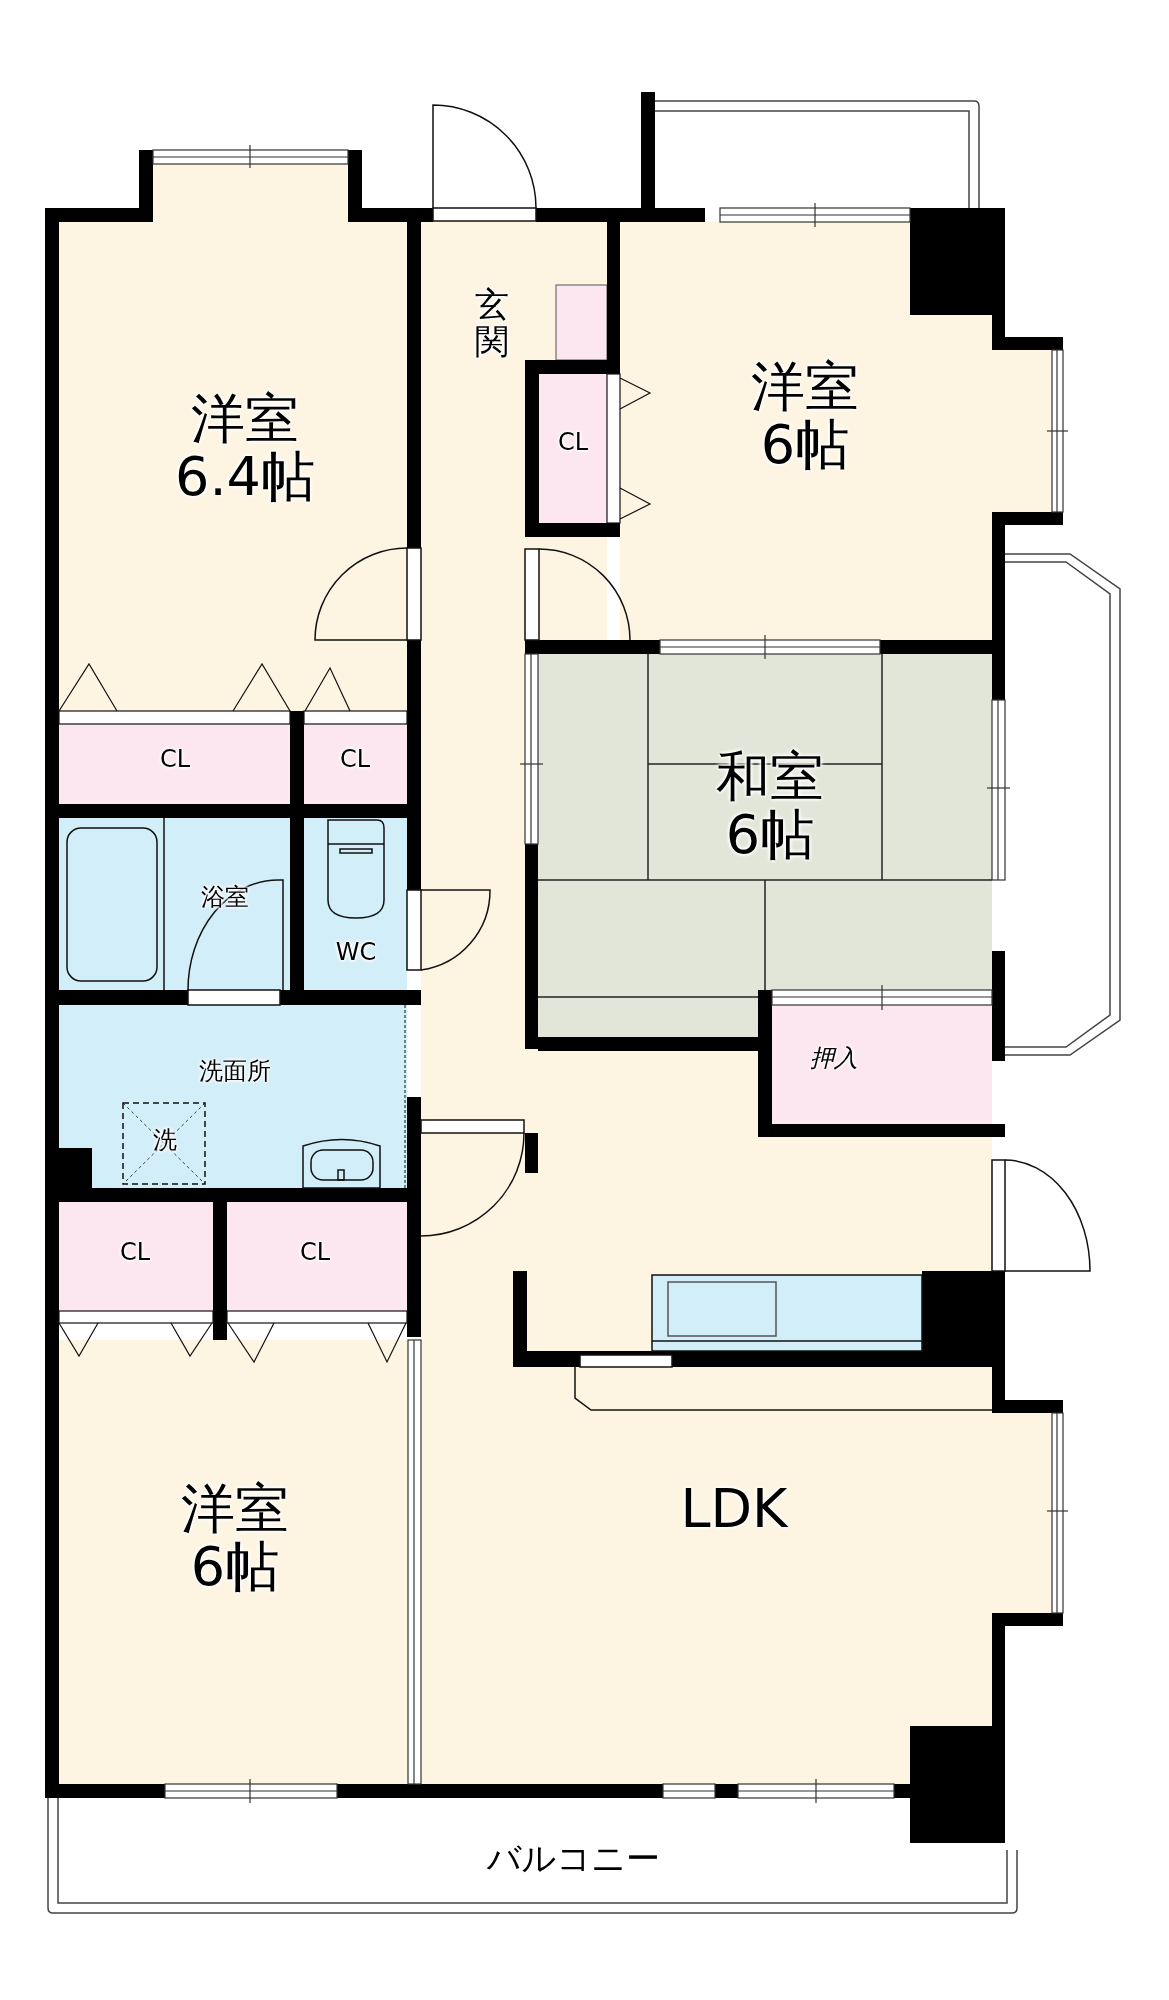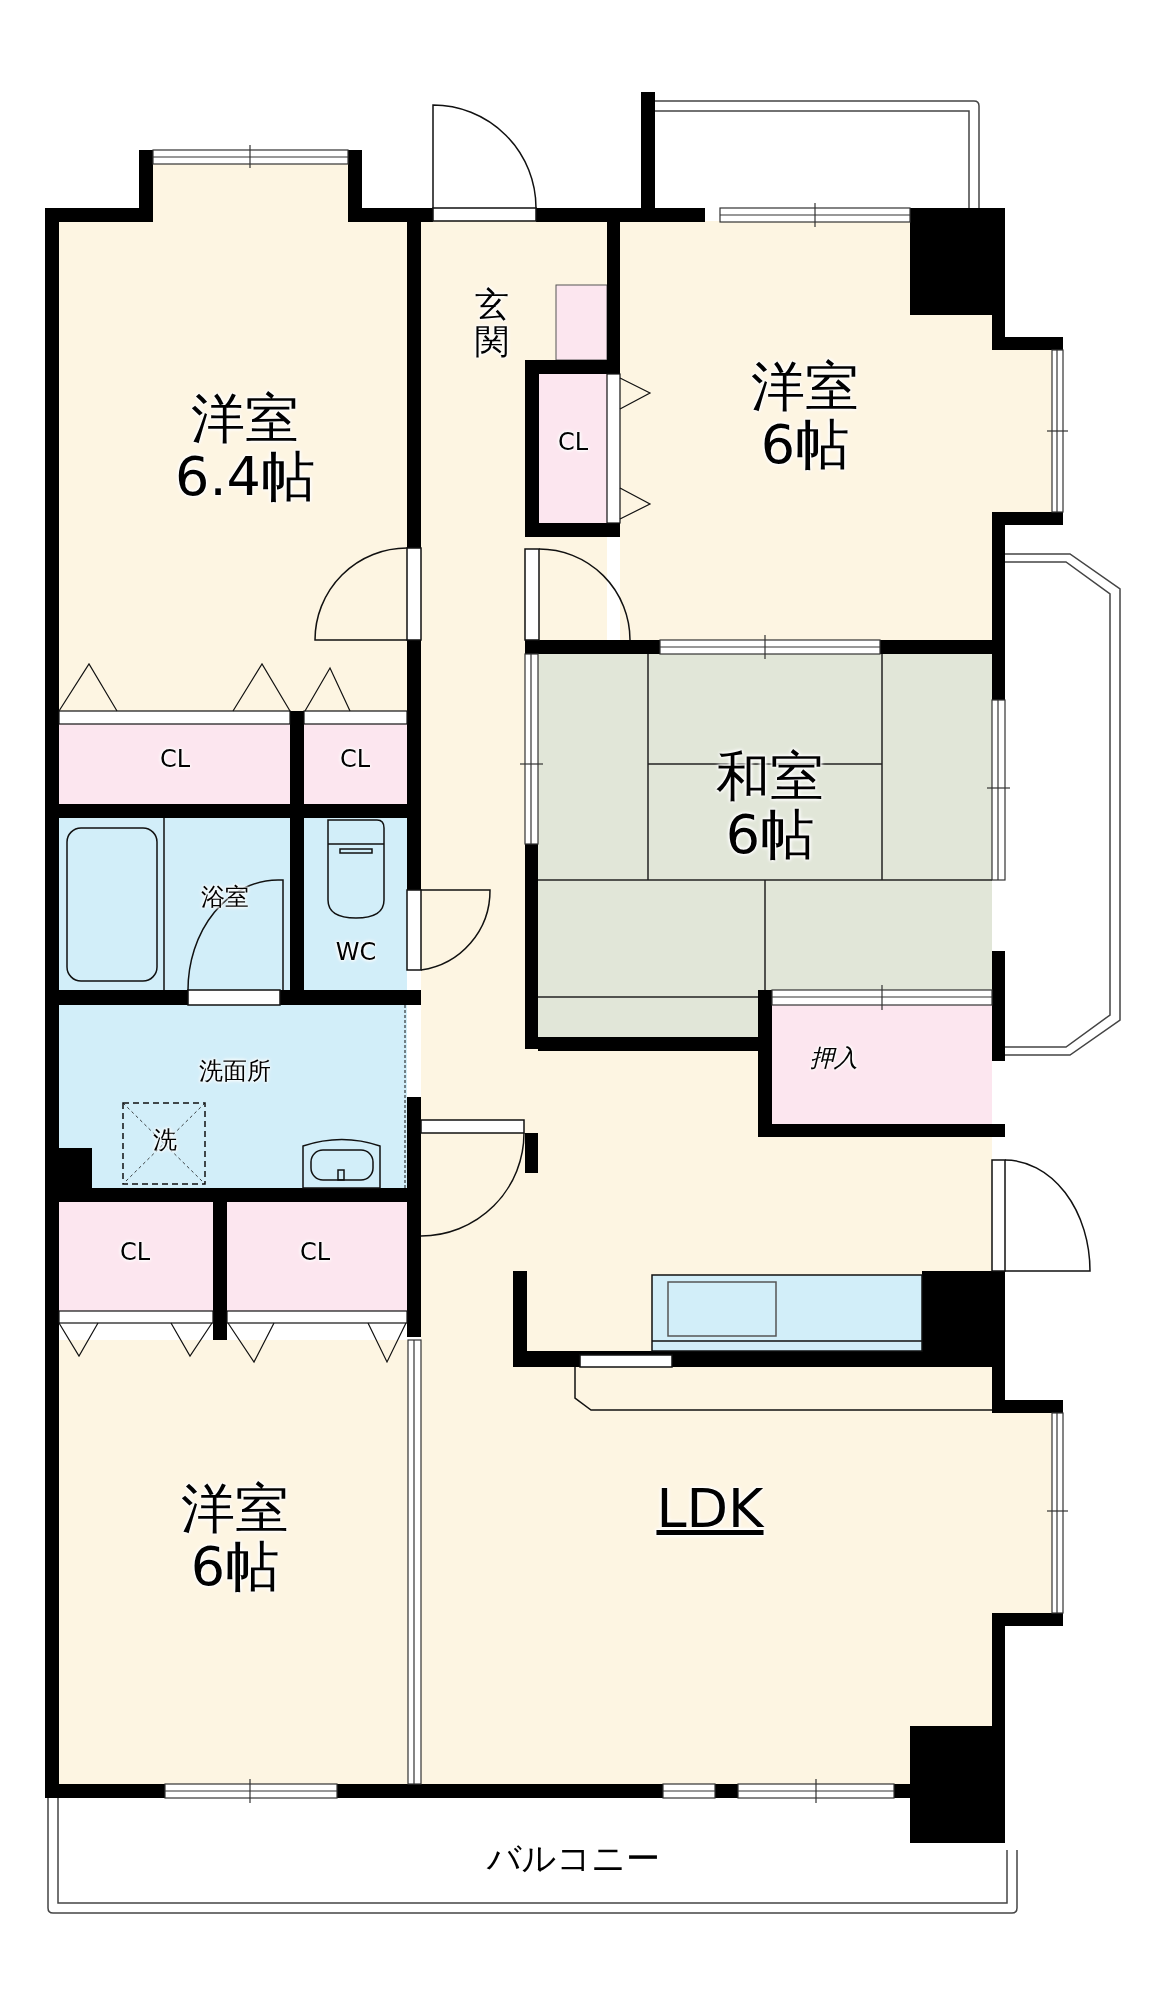--- a/index.html
+++ b/index.html
@@ -221,21 +221,21 @@
   <div>6帖</div>
 </div>
 <div class="label big" style="left:665px;top:748px;width:210px;">
   <div>和室</div>
   <div>6帖</div>
 </div>
 <div class="label big" style="left:130px;top:1480px;width:210px;">
   <div>洋室</div>
   <div>6帖</div>
 </div>
-<div class="label big" style="left:580px;top:1480px;width:260px;text-decoration:underline;">
+<div class="label big" style="left:604px;top:1480px;width:260px;">
   <div>LDK</div>
 </div>
 <div class="label mid" style="left:462px;top:252px;width:60px;white-space:normal;margin-top:34px;">
   <div style="width:36px;margin:0 auto;word-break:break-all;">玄関</div>
 </div>
 <div class="label sm" style="left:170px;top:885px;width:110px;text-align:center;">浴室</div>
 <div class="label sm" style="left:316px;top:940px;width:80px;">WC</div>
 <div class="label sm" style="left:140px;top:1043px;width:190px;margin-top:16px;">洗面所</div>
 <div class="label sm" style="left:140px;top:1128px;width:50px;">洗</div>
 <div class="label sm" style="left:764px;top:1046px;width:140px;font-style:italic;">押入</div>

